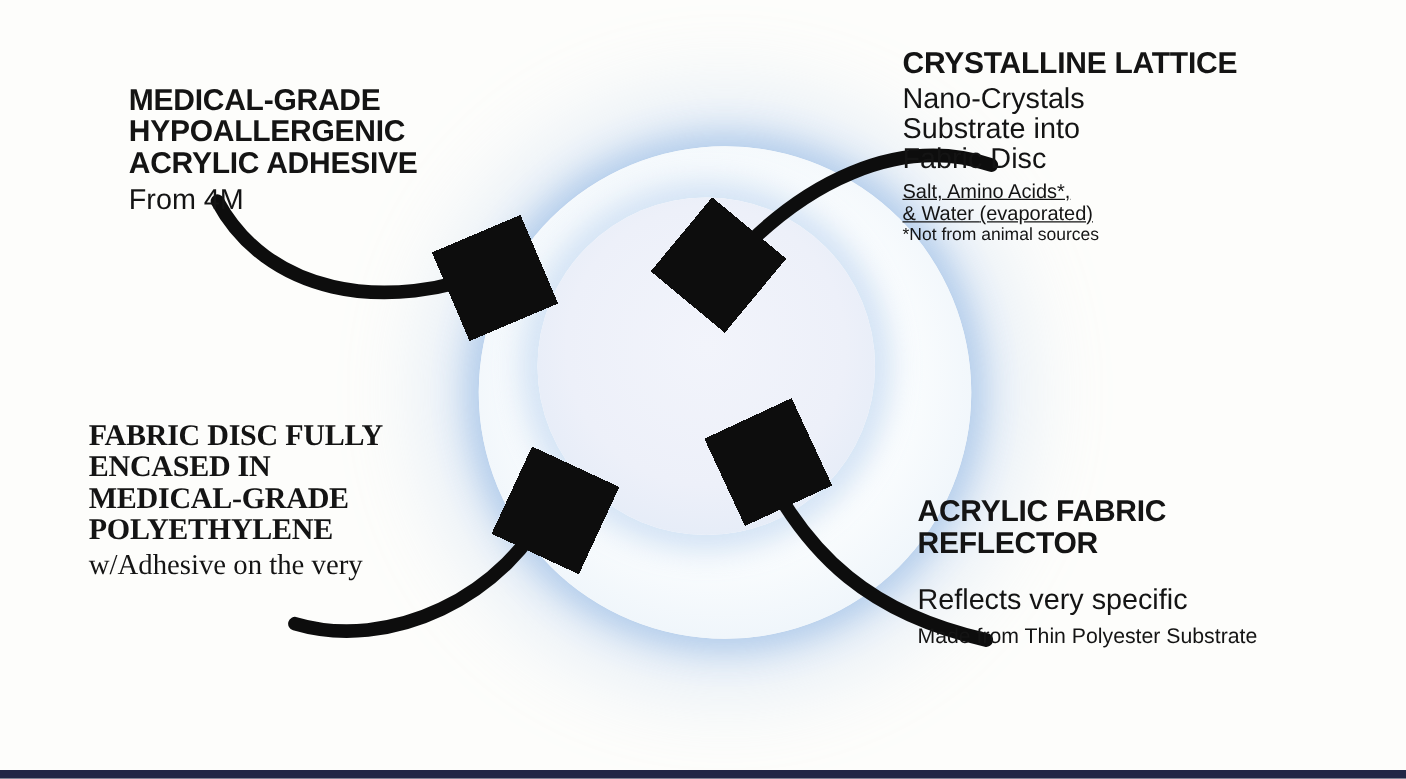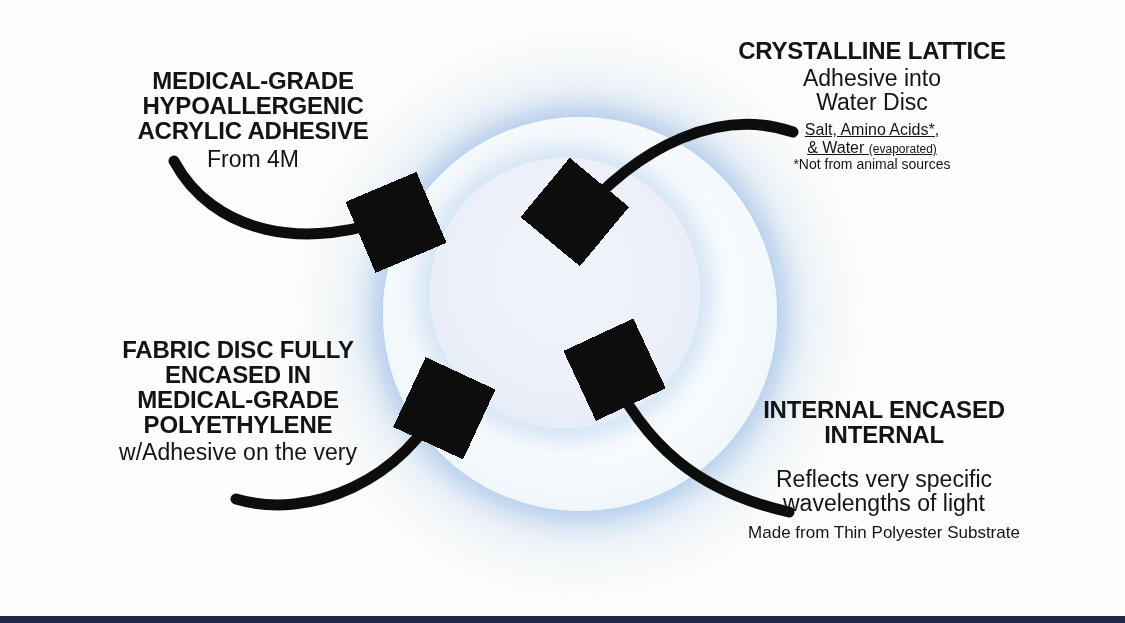--- a/index.html
+++ b/index.html
@@ -48,21 +48,20 @@
   .arrows path {
     fill: none;
     stroke: var(--arrow, #0d0d0d);
     stroke-width: 11;
     stroke-linecap: round;
   }
   
   .callout {
     position: absolute;
     width: 300px;
-    text-align: center;
     color: var(--text, #141414);
   }
   .heading-line {
     font-weight: 700;
     font-size: 24px;
     line-height: 25px;
     letter-spacing: -0.2px;
   }
   .sub-line {
     font-size: 23px;
@@ -72,28 +71,28 @@
   .callout-tl .sub-line { margin-top: 4px; }
 
   .callout-tr { left: 722px; top: 38px; }
   .callout-tr .subgroup { margin-top: 3px; }
   .detail-line {
     font-size: 16px;
     line-height: 18px;
     text-decoration: underline;
   }
   .detailgroup { margin-top: 7px; }
-  .water-suffix { font-size: 12px; }
+  .water-suffix { font-size: 16px; }
   .footnote-line {
     font-size: 14px;
     line-height: 11px;
     margin-top: 1px;
   }
 
-  .callout-bl { left: 88px; top: 337px; }
+  .callout-bl { left: 71px; top: 337px; font-family: Liberation Serif, serif; }
   .callout-bl .sub-line { margin-top: 3px; }
 
   .callout-br { left: 734px; top: 397px; }
   .callout-br .subgroup { margin-top: 20px; }
   .made-from-line {
     font-size: 17px;
     line-height: 19px;
     margin-top: 8px;
   }
   
@@ -130,46 +129,46 @@
   <div class="callout callout-tl">
     <div class="heading-line">MEDICAL-GRADE</div>
     <div class="heading-line">HYPOALLERGENIC</div>
     <div class="heading-line">ACRYLIC ADHESIVE</div>
     <div class="sub-line">From 4M</div>
   </div>
 
   <div class="callout callout-tr">
     <div class="heading-line">CRYSTALLINE LATTICE</div>
     <div class="subgroup">
-      <div class="sub-line">Adhesive into</div>
-      <div class="sub-line">Water Disc</div>
+      <div class="sub-line">Nano-Crystals</div>
+      <div class="sub-line">Substrate into</div>
+      <div class="sub-line">Fabric Disc</div>
     </div>
     <div class="detailgroup">
       <div class="detail-line">Salt, Amino Acids*,</div>
       <div class="detail-line">
         <span>&amp; Water</span>
         <span class="water-suffix">(evaporated)</span>
       </div>
       <div class="footnote-line">*Not from animal sources</div>
     </div>
   </div>
 
   <div class="callout callout-bl">
     <div class="heading-line">FABRIC DISC FULLY</div>
     <div class="heading-line">ENCASED IN</div>
     <div class="heading-line">MEDICAL-GRADE</div>
     <div class="heading-line">POLYETHYLENE</div>
     <div class="sub-line">w/Adhesive on the very</div>
   </div>
 
   <div class="callout callout-br">
-    <div class="heading-line">INTERNAL ENCASED</div>
-    <div class="heading-line">INTERNAL</div>
+    <div class="heading-line">ACRYLIC FABRIC</div>
+    <div class="heading-line">REFLECTOR</div>
     <div class="subgroup">
       <div class="sub-line">Reflects very specific</div>
-      <div class="sub-line">wavelengths of light</div>
     </div>
     <div class="made-from-line">Made from Thin Polyester Substrate</div>
   </div>
 
   <div class="footer-bar"></div>
 
 </div>
 
 </body></html>

